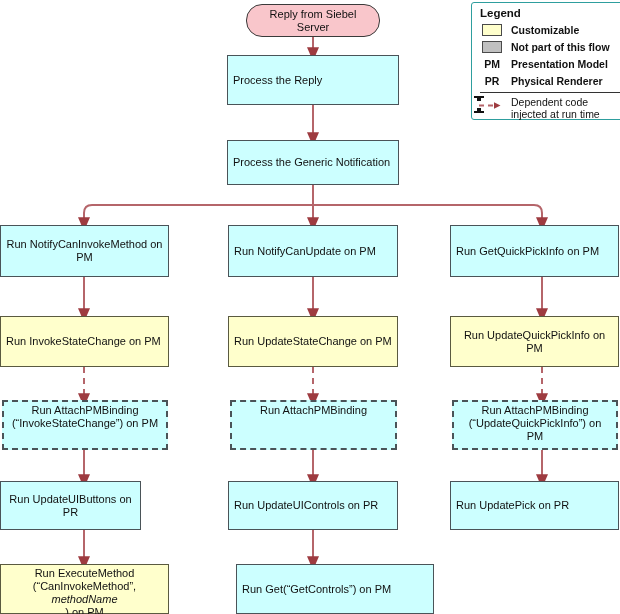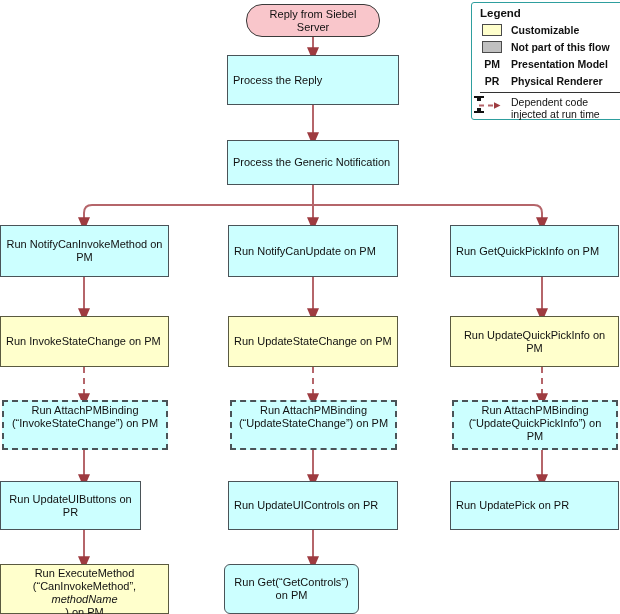--- a/index.html
+++ b/index.html
@@ -125,26 +125,25 @@
   <div class="node yellow" style="left:0px;top:564px;width:169px;height:50px;flex-direction:column;">
     <span>Run ExecuteMethod</span>
     <span>(“CanInvokeMethod”,</span>
     <span><em class="ital">methodName</em><span>) on PM</span></span>
   </div>
   <div class="node yellow" style="left:228px;top:316px;width:170px;height:51px;">
     <span>Run UpdateStateChange on PM</span>
   </div>
   <div class="node dashed" style="left:230px;top:400px;width:167px;height:50px;flex-direction:column;">
     <span>Run AttachPMBinding</span>
-    <span>(“UpdateStateChange”) on PM</span>
   </div>
   <div class="node" style="left:228px;top:481px;width:170px;height:49px;">
     <span>Run UpdateUIControls on PR</span>
   </div>
-  <div class="node" style="left:224px;top:564px;width:135px;height:50px;border-radius:6px;">
+  <div class="node" style="left:236px;top:564px;width:198px;height:50px;">
     <span>Run Get(“GetControls”) on PM</span>
   </div>
 
   <div class="node" style="left:450px;top:225px;width:169px;height:52px;">
     <span>Run GetQuickPickInfo on PM</span>
   </div>
   <div class="node yellow" style="left:450px;top:316px;width:169px;height:51px;">
     <span>Run UpdateQuickPickInfo on PM</span>
   </div>
   <div class="node dashed" style="left:452px;top:400px;width:166px;height:50px;flex-direction:column;">

